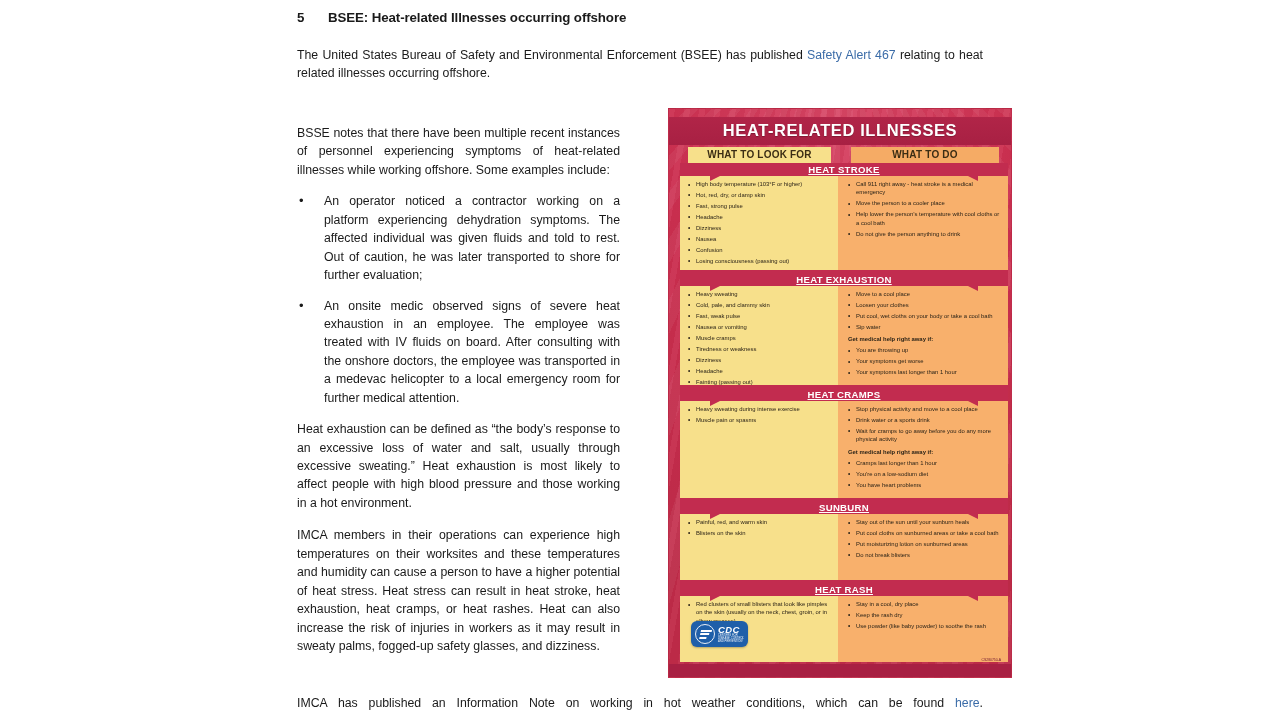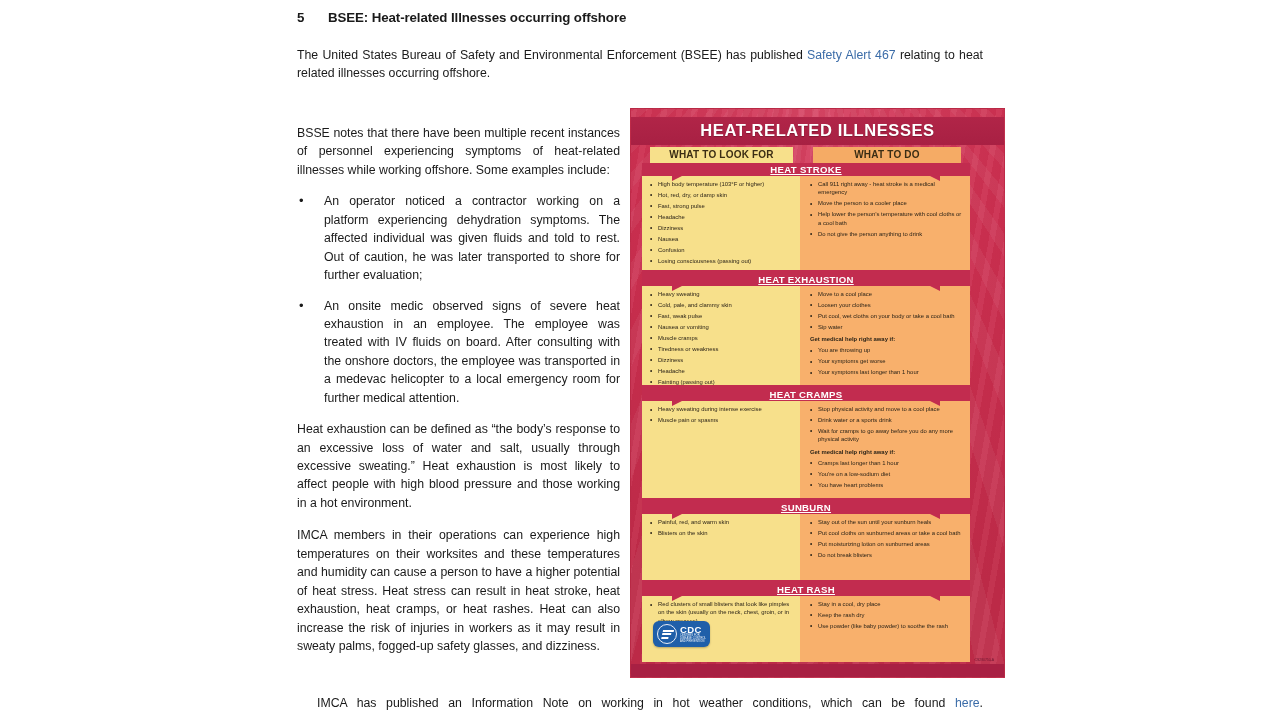--- a/index.html
+++ b/index.html
@@ -81,27 +81,27 @@
 
   .footline {
     position: absolute;
     left: 297px; top: 694px;
     width: 686px;
     font-size: 12.3px;
     line-height: 1.5;
     text-align: justify;
     color: #1a1a1a;
   }
-  .footline .just { text-align: justify; text-align-last: justify; margin-left: 20px; }
+  .footline .just { text-align: justify; text-align-last: justify; }
 
   
   .poster {
     position: absolute;
-    left: 630px; top: 108px;
-    width: 375px; height: 570px;
+    left: 668px; top: 108px;
+    width: 344px; height: 570px;
     background:
       repeating-linear-gradient(100deg,
         rgba(255,255,255,0.045) 0px,
         rgba(255,255,255,0.045) 6px,
         rgba(0,0,0,0.02) 6px,
         rgba(0,0,0,0.02) 15px),
       radial-gradient(ellipse 120% 90% at 50% 0%, #d64463 0%, #cc2f50 45%, #c02b48 100%);
     overflow: hidden;
     font-family: "Liberation Sans", sans-serif;
     border: 1px solid #b3264180;
@@ -252,20 +252,21 @@
     background-position: 0 0, 0 3.4px, 0 6.8px;
     background-repeat: no-repeat;
     transform: skewX(-12deg);
   }
   .cdc-logo .txt {
     color: #ffffff;
     font-size: 9.5px;
     font-weight: bold;
     letter-spacing: 0.4px;
     line-height: 1;
+    font-style: italic;
   }
   .cdc-logo .txt .sm {
     display: block;
     font-size: 2.6px;
     font-weight: normal;
     letter-spacing: 0.1px;
     margin-top: 1.2px;
   }
   .footmark {
     position: absolute;

